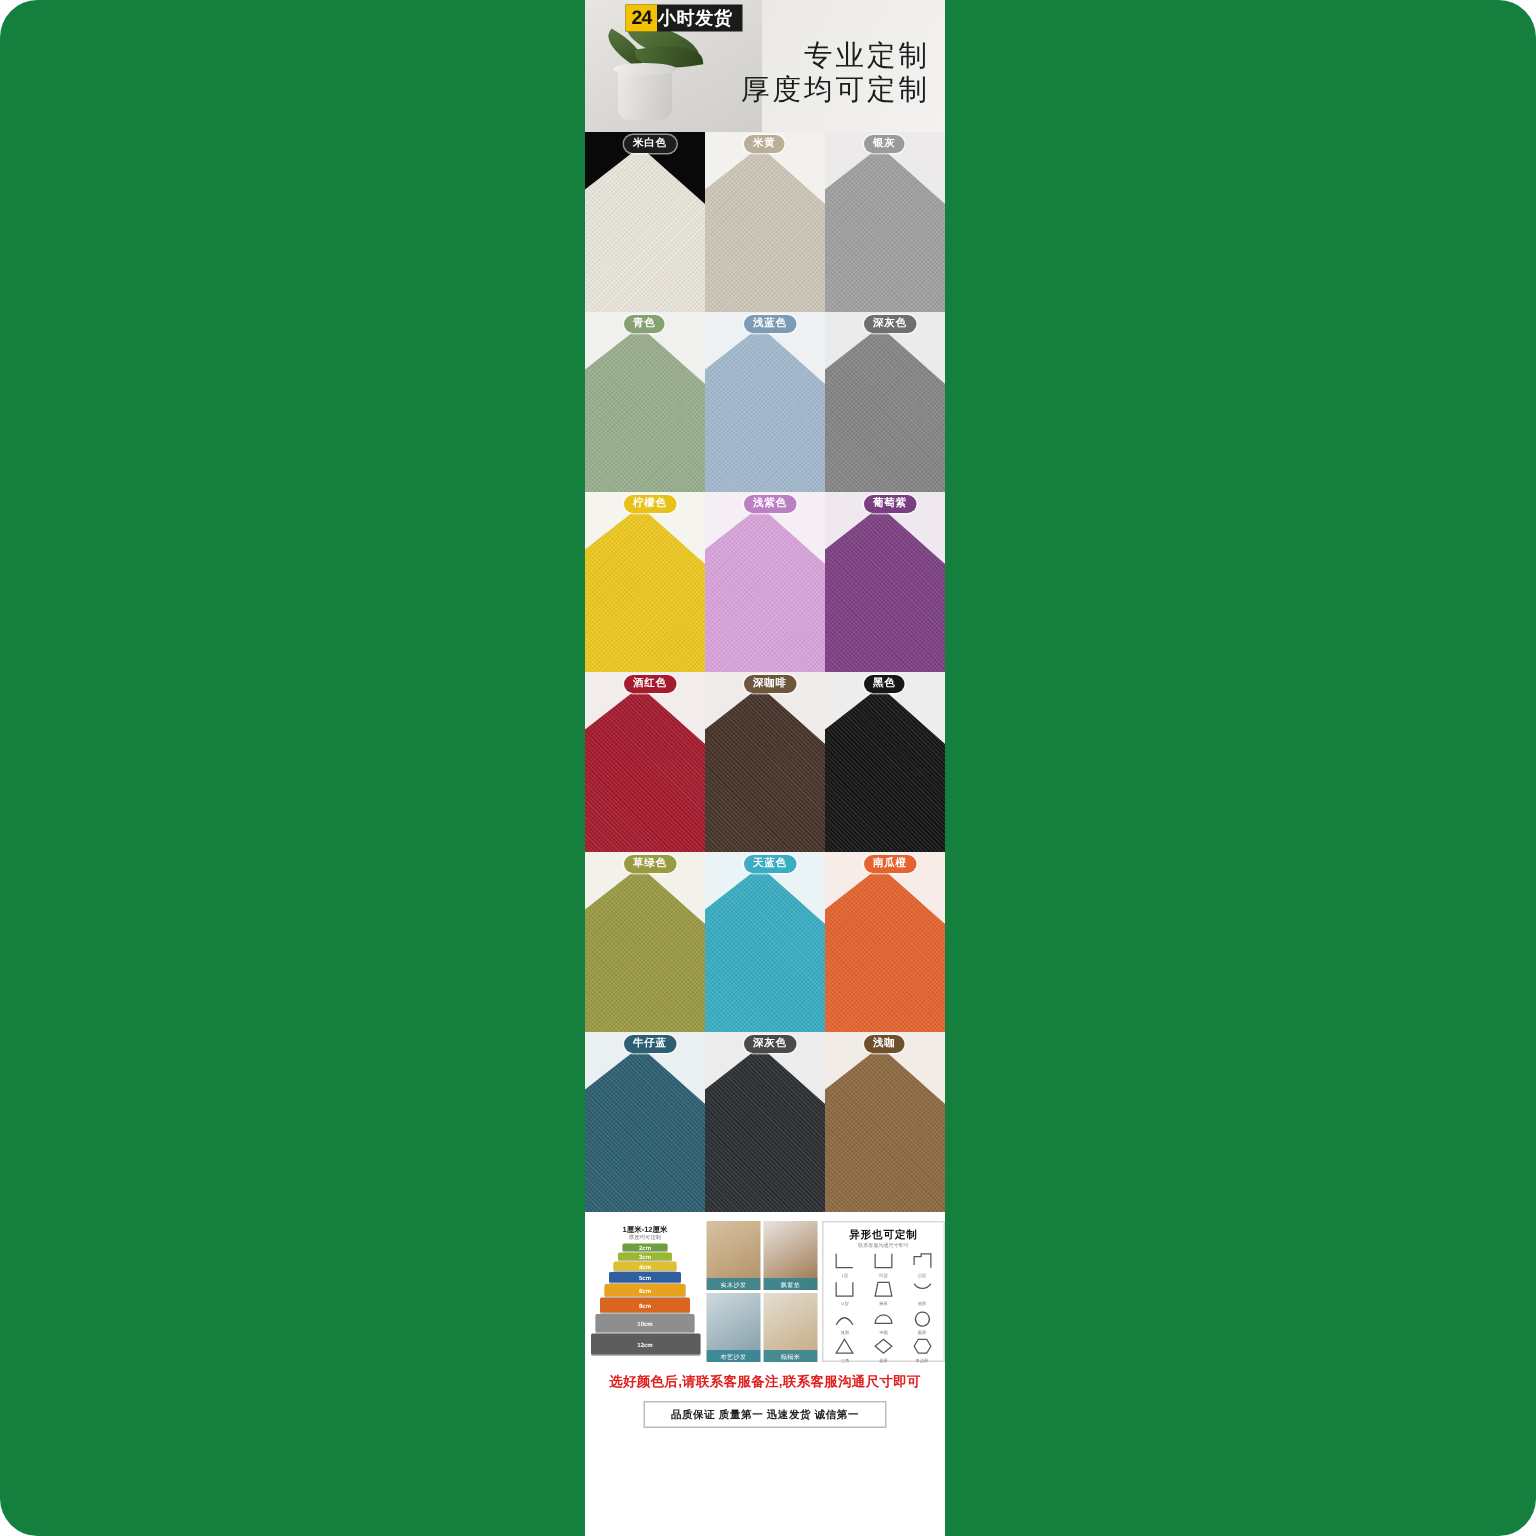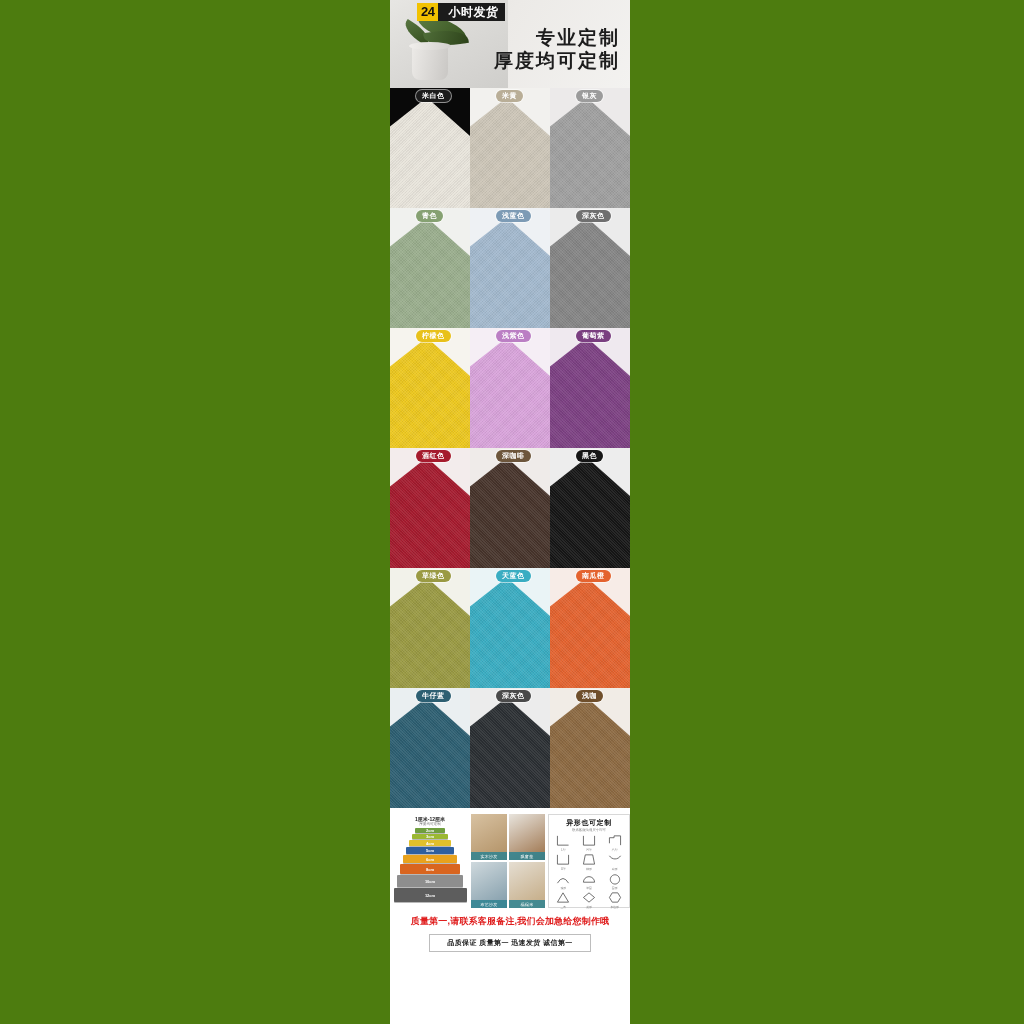--- a/index.html
+++ b/index.html
@@ -2,21 +2,21 @@
 <html><head>
 <meta charset="utf-8">
 <style>
   html,body{margin:0;padding:0;}
   body{
     width:1024px;height:1024px;
     background:#ffffff;
     font-family:"Liberation Sans","DejaVu Sans",sans-serif;
     overflow:hidden;
   }
-  #page{position:relative;width:1024px;height:1024px;background:#4d7c0f;}
+  #page{position:relative;width:1024px;height:1024px;background:#15803d;border-radius:25px;}
 
   
   .column{
     position:absolute;left:390px;top:0;width:240px;height:1024px;
     background:#ffffff;
   }
 
   
   .banner{
     position:relative;width:240px;height:88px;
@@ -49,29 +49,29 @@
   .ship-badge{
     position:absolute;left:27px;top:3px;height:18px;
     background:#1b1b1b;display:flex;align-items:center;z-index:4;
     padding-right:7px;
   }
   .ship-num{
     background:#f2c200;color:#111;font-weight:bold;font-size:13px;
     line-height:18px;padding:0 4px;letter-spacing:-0.5px;
   }
   .ship-txt{
-    color:#fff;font-size:12px;font-weight:bold;margin-left:10px;
+    color:#fff;font-size:12px;font-weight:bold;margin-left:0;
     letter-spacing:0.5px;white-space:nowrap;
   }
 
   .banner-title{
     position:absolute;right:10px;top:26px;text-align:right;z-index:3;
   }
   .banner-title .t1,.banner-title .t2{
-    color:#1d1d1d;font-size:19px;font-weight:bold;letter-spacing:2px;
+    color:#1d1d1d;font-size:19px;font-weight:normal;letter-spacing:2px;
     line-height:23px;white-space:nowrap;
   }
 
   
   .grid-rows{position:relative;width:240px;}
   .srow{position:relative;width:240px;height:120px;display:flex;}
   .cell{position:relative;width:80px;height:120px;overflow:hidden;}
 
   
   .fab{position:absolute;inset:0;}
@@ -454,17 +454,17 @@
               <svg width="16" height="14" viewBox="0 0 16 14">
                 <path d="M5 2 L11 2 L14 7 L11 12 L5 12 L2 7 Z" fill="none" stroke="#555" stroke-width="0.9"></path>
               </svg>
               <div class="sl">多边形</div>
             </div>
           </div>
       </div>
 
     </div>
 
-    <div class="cta">质量第一,请联系客服备注,我们会加急给您制作哦</div>
+    <div class="cta">选好颜色后,请联系客服备注,联系客服沟通尺寸即可</div>
     <div class="guarantee">品质保证 质量第一 迅速发货 诚信第一</div>
 
   </div>
 </div>
 
 </body></html>

